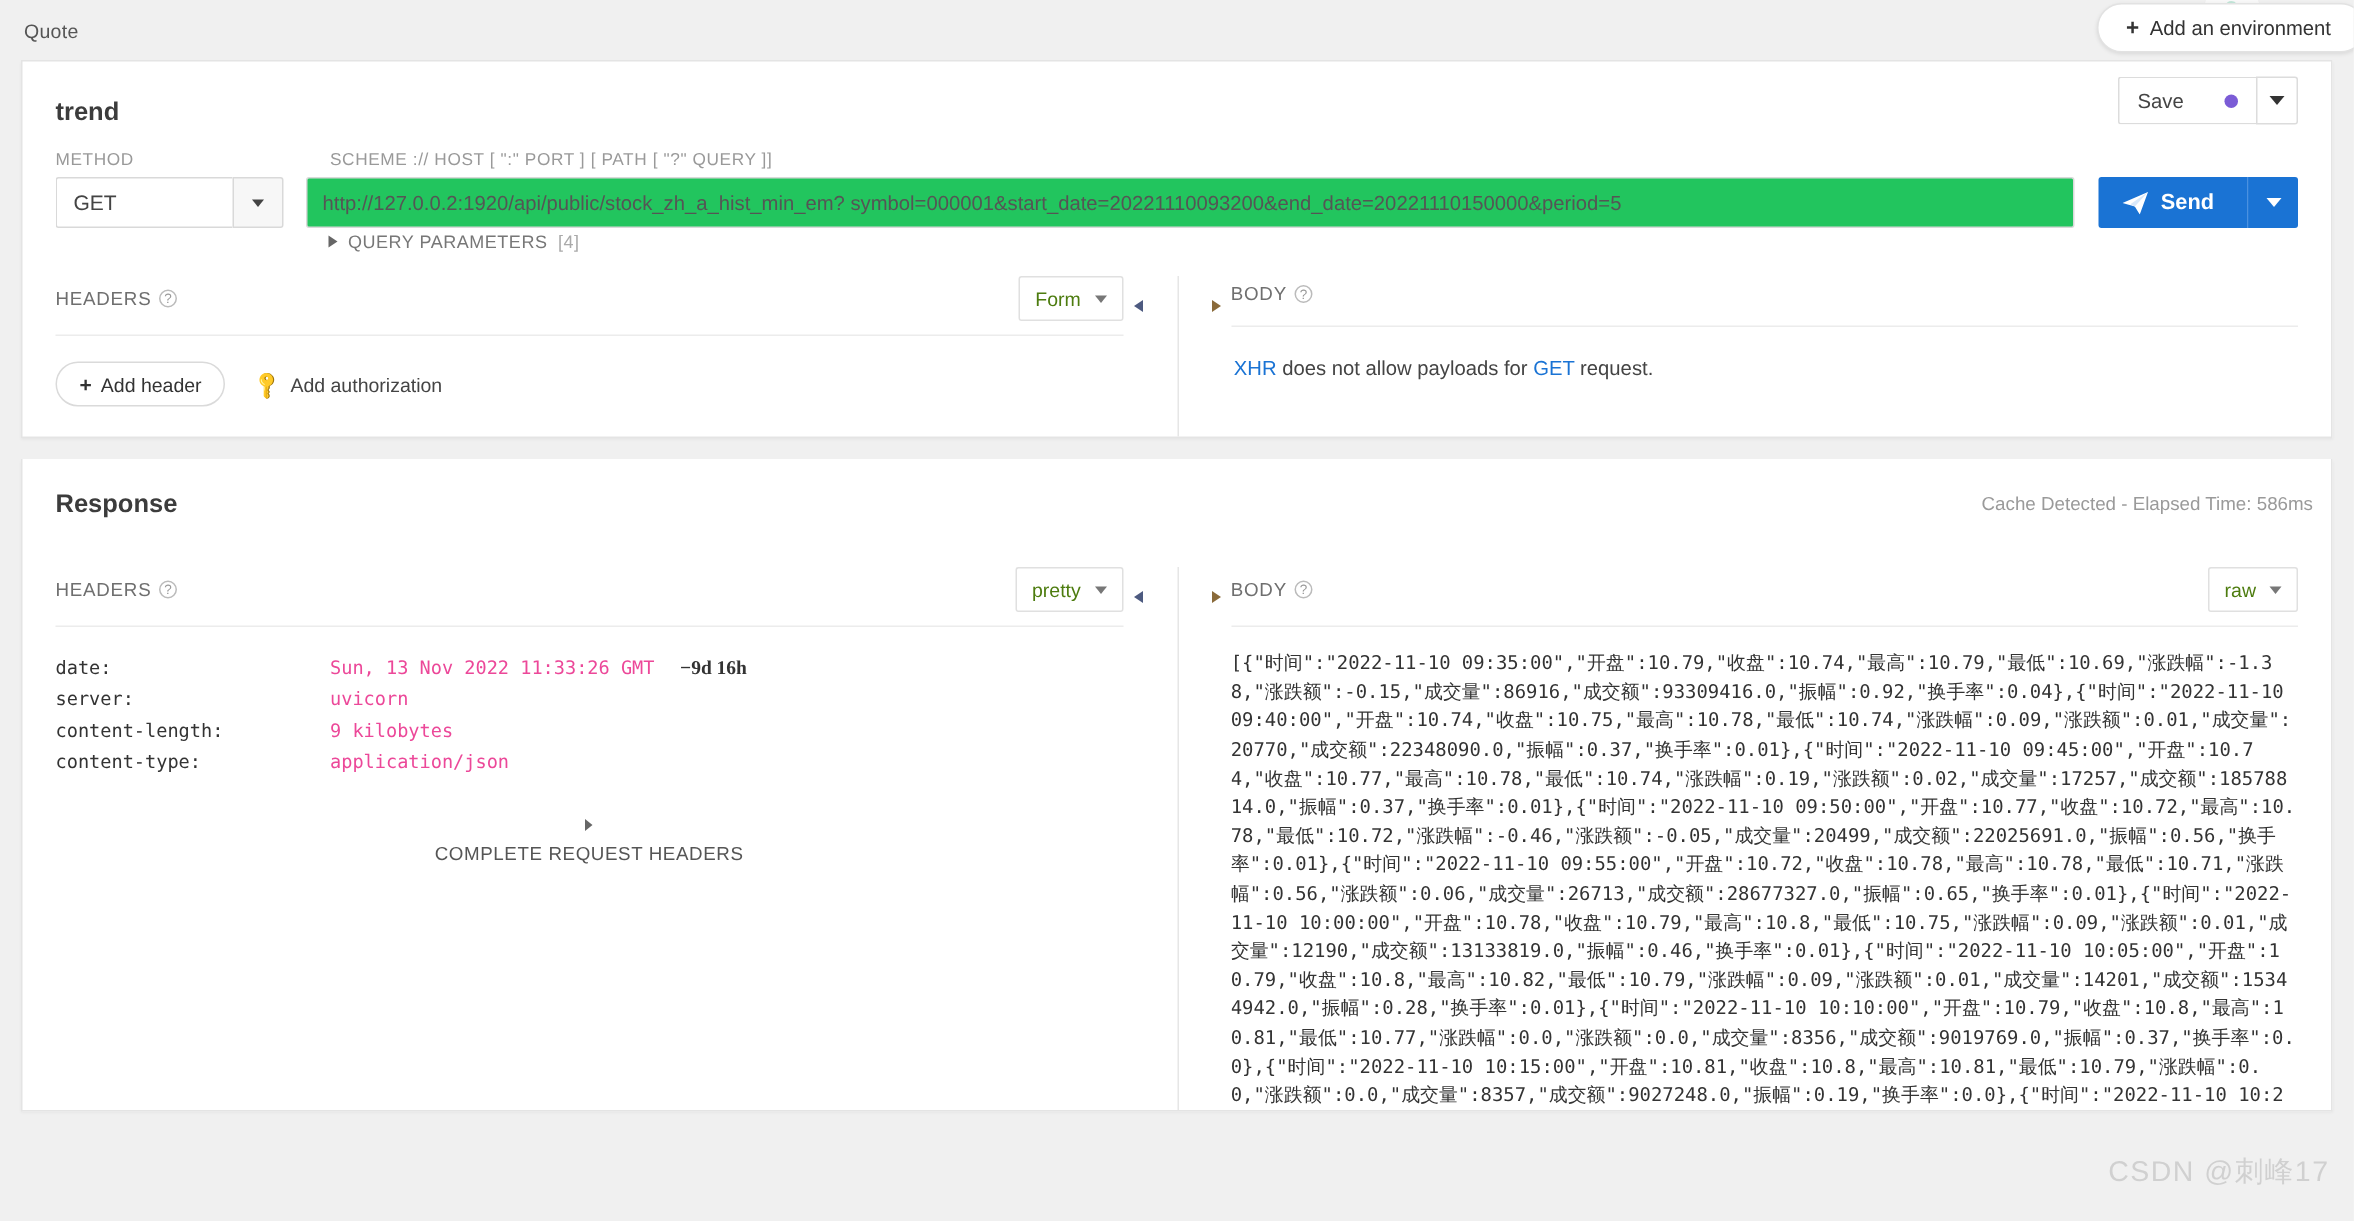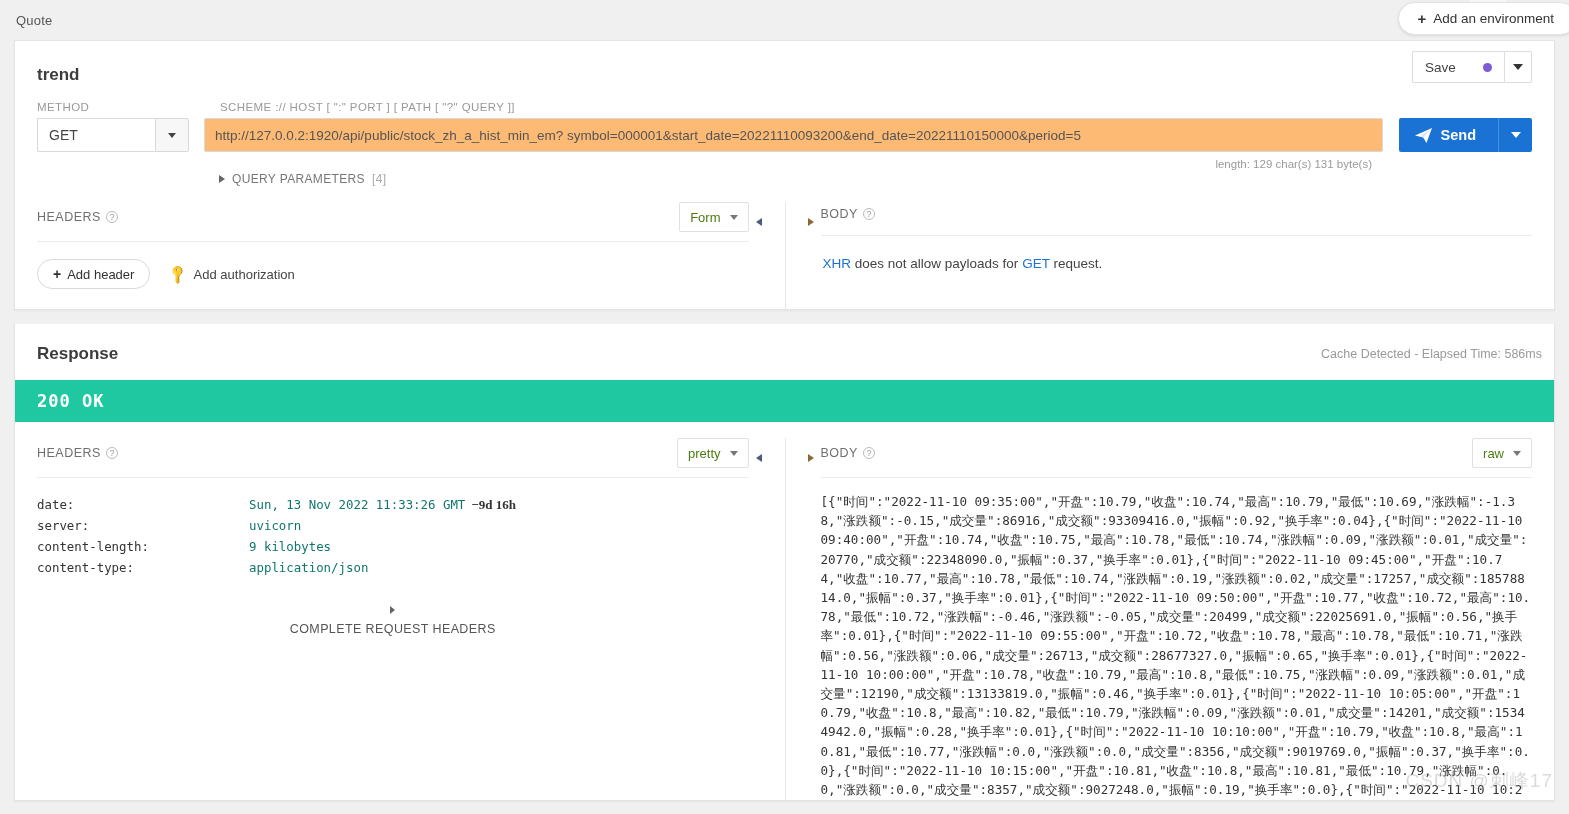--- a/index.html
+++ b/index.html
@@ -158,21 +158,21 @@
     border-left: 4px solid transparent;
     border-right: 4px solid transparent;
     border-top: 5px solid #444;
   }
   .url-input {
     flex: 1;
     height: 34px;
     margin-left: 15px;
     border: 1px solid #d9d9d9;
     border-radius: 2px;
-    background: #fdba74;
+    background: #22c55e;
     font-size: 13.5px;
     color: #555;
     padding: 0 10px;
     font-family: "Liberation Sans", sans-serif;
     outline: none;
   }
   .send-group { display: flex; margin-left: 16px; height: 34px; }
   .send-btn {
     background: #1a73d4;
     color: #fff;
@@ -328,23 +328,23 @@
     color: #fff;
     padding: 11px 22px;
     font-family: "DejaVu Sans Mono", monospace;
     font-size: 17px;
     font-weight: bold;
     letter-spacing: 1px;
   }
   .resp-body-wrap { padding: 16px 22px 0 22px; display: flex; }
 
   .kv-table { padding-top: 16px; font-family: "DejaVu Sans Mono", monospace; font-size: 12.4px; color: #333; }
-  .kv-row { display: flex; line-height: 21px; }
+  .kv-row { display: flex; line-height: 21px; gap: 11px; }
   .kv-key { width: 172px; color: #333; }
-  .kv-val { color: #0f766e; margin-left: 40px; }
+  .kv-val { color: #ec4899; }
   .kv-delta { font-weight: bold; font-family: "Liberation Serif", serif; font-size: 13px; margin-left: 6px; }
 
   .complete-hdrs {
     margin-top: 28px;
     font-size: 12.5px;
     color: #555;
     letter-spacing: .4px;
     display: flex; align-items: center; gap: 8px;
     cursor: pointer;
     flex-direction: column;
@@ -428,21 +428,20 @@
               <path d="M8.2 9.6 L17 0 L5.2 8.2 Z" fill="#d8e8fa"></path>
             </svg>
             <span>Send</span>
           </button>
           <div class="send-caret">
             <span class="caret-dn white"></span>
           </div>
         </div>
       </div>
 
-      <div class="len-note">length: 129 char(s) 131 byte(s)</div>
 
       <div class="qp-row">
         <span class="tri-right"></span>
         <span>QUERY PARAMETERS</span>
         <span class="qp-count">[4]</span>
       </div>
 
       <div class="split">
 
         <div class="pane pane-left">
@@ -490,21 +489,20 @@
 
     </div>
   </div>
 
   <div class="card response-card">
     <div class="resp-head">
       <span class="resp-title">Response</span>
       <span class="resp-cache">Cache Detected - Elapsed Time: 586ms</span>
     </div>
 
-    <div class="status-bar">200  OK</div>
 
     <div class="resp-body-wrap">
 
       <div class="pane">
         <div class="section-head">
           <span class="section-title">HEADERS</span>
           <span class="help-icon">?</span>
           <span class="spacer"></span>
           <div class="mini-select">
             <span>pretty</span>

